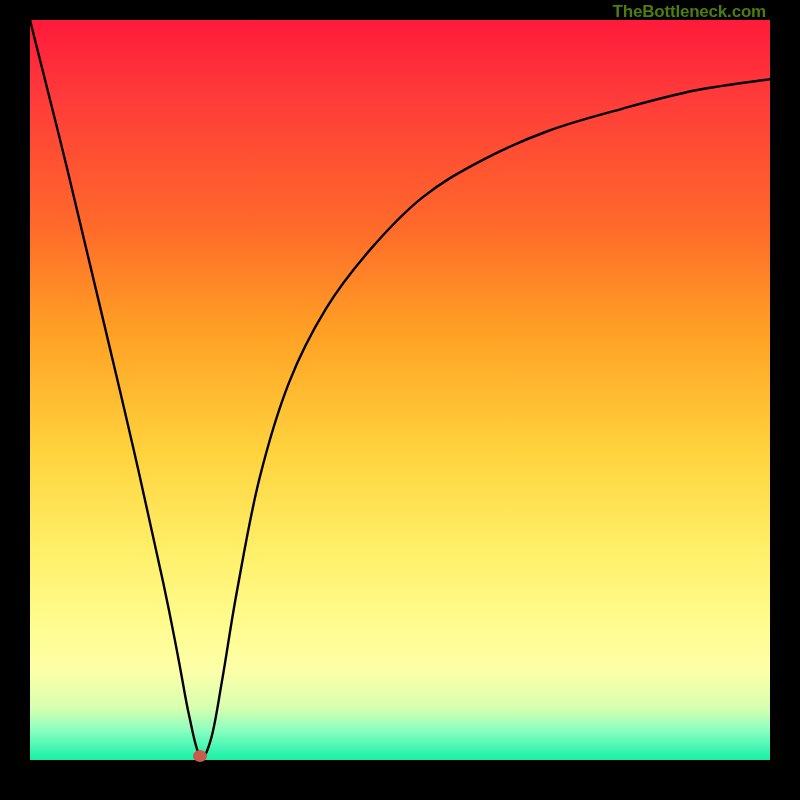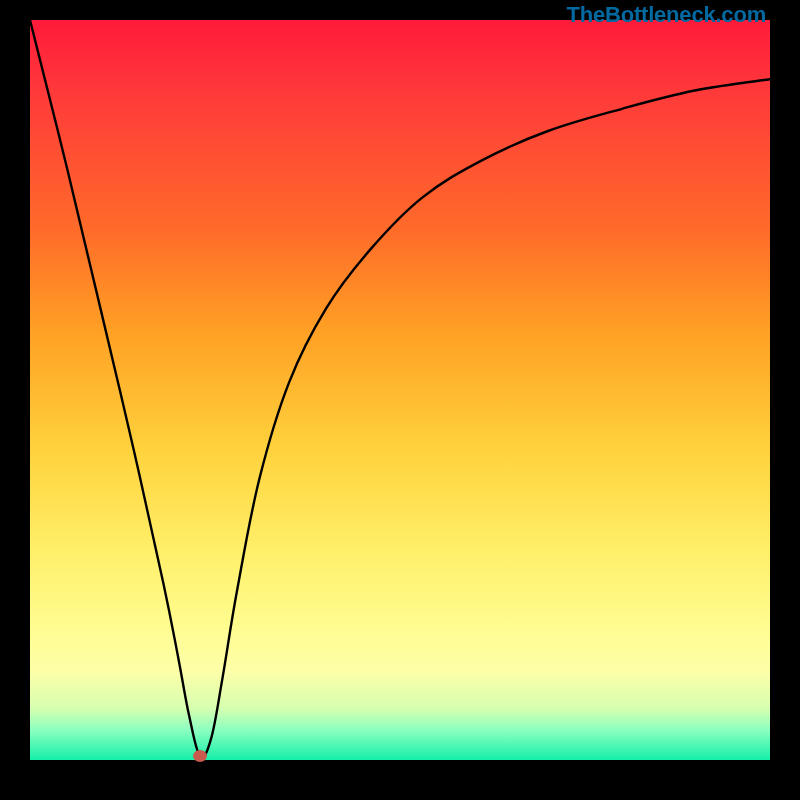--- a/index.html
+++ b/index.html
@@ -28,23 +28,23 @@
       #fdffa8 88%,
       #d6ffb0 93%,
       #8affc0 96%,
       #14f0a8 100%
     );
   }
   .attribution {
     position: absolute;
     top: 2px;
     right: 34px;
-    color: #0369a1;
+    color: #4d7c0f;
     font-weight: 700;
-    font-size: 22px;
+    font-size: 17px;
     letter-spacing: -0.2px;
   }
   svg.curve {
     position: absolute;
     left: 0;
     top: 0;
     width: 740px;
     height: 740px;
     pointer-events: none;
   }

